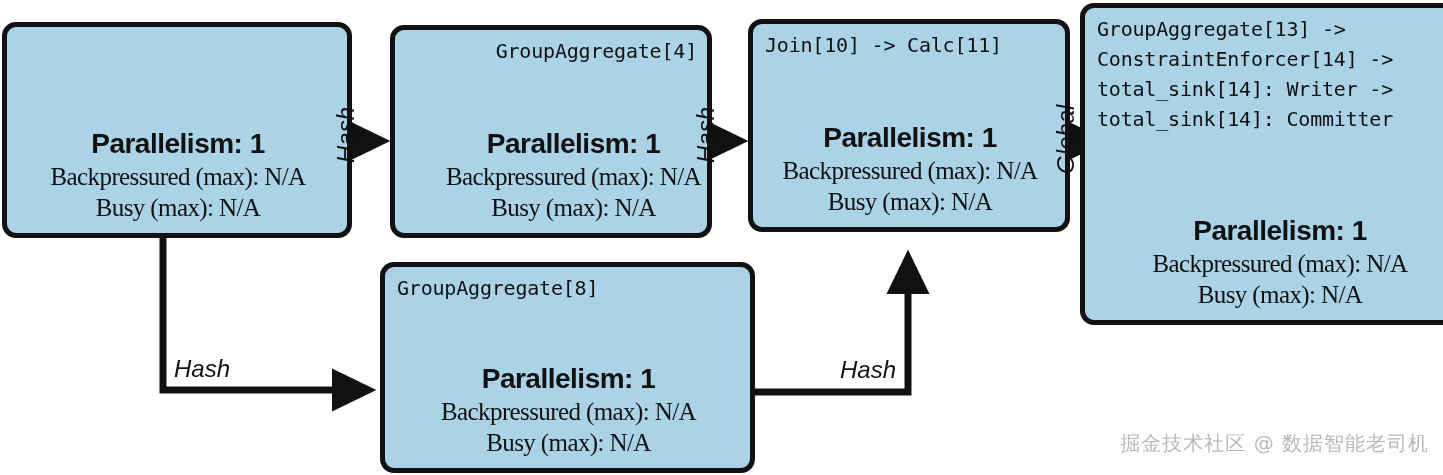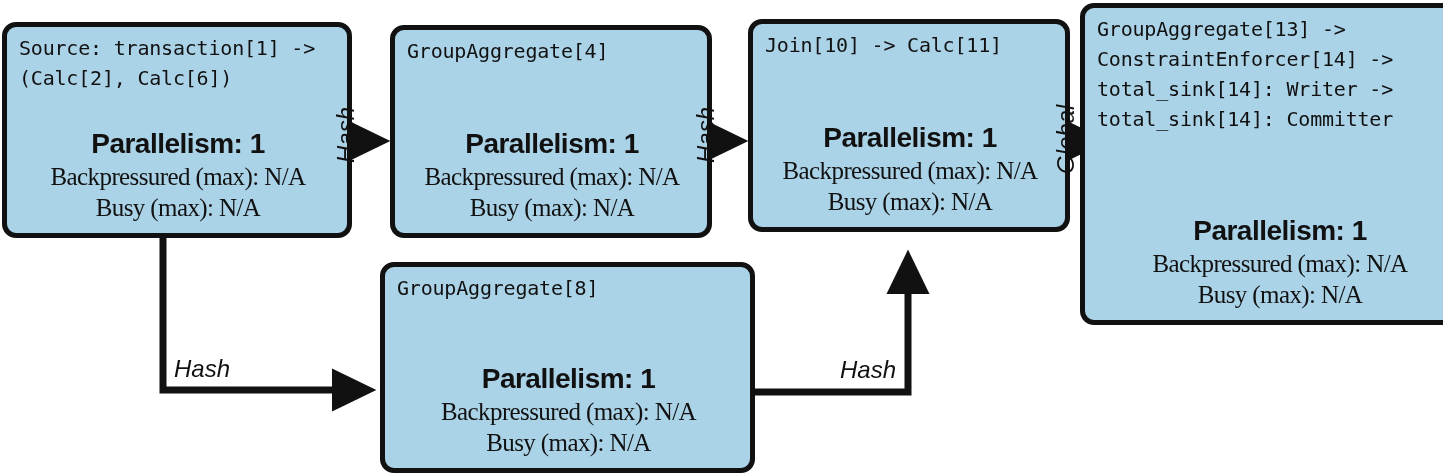--- a/index.html
+++ b/index.html
@@ -106,29 +106,28 @@
     <g>
       <path d="M163,238 L163,390 L368,390" stroke="#111111" stroke-width="7" fill="none" marker-end="url(#arrow)"></path>
     </g>
 
     <g>
       <path d="M712,392 L908,392 L908,258" stroke="#111111" stroke-width="7" fill="none" marker-end="url(#arrow)"></path>
     </g>
   </svg>
 
   <div class="node" style="left:2px; top:22px; width:350px; height:216px;">
-    <div class="node-header">Source: transaction[1] -&gt; (Calc[2], Calc[6])</div>
     <div class="node-body">
       <div class="parallelism">Parallelism: 1</div>
       <div class="metric">Backpressured (max): N/A</div>
       <div class="metric">Busy (max): N/A</div>
     </div>
   </div>
 
-  <div class="node" style="left:390px; top:25px; width:322px; height:213px;">
+  <div class="node" style="left:390px; top:25px; width:322px; height:213px;align-items:flex-end;">
     <div class="node-header">GroupAggregate[4]</div>
     <div class="node-body">
       <div class="parallelism">Parallelism: 1</div>
       <div class="metric">Backpressured (max): N/A</div>
       <div class="metric">Busy (max): N/A</div>
     </div>
   </div>
 
   <div class="node" style="left:748px; top:19px; width:322px; height:213px;">
     <div class="node-header">Join[10] -&gt; Calc[11]</div>
@@ -160,14 +159,15 @@
   <div class="edge-label vert" style="left:360px; top:135px;">Hash</div>
 
   <div class="edge-label vert" style="left:720px; top:135px;">Hash</div>
 
   <div class="edge-label vert" style="left:1080px; top:146px;">Global</div>
 
   <div class="edge-label" style="left:174px; top:355px;">Hash</div>
 
   <div class="edge-label" style="left:840px; top:356px;">Hash</div>
 
+  <div class="watermark">掘金技术社区 @ 数据智能老司机</div>
 
 </div>
 
 </body></html>

